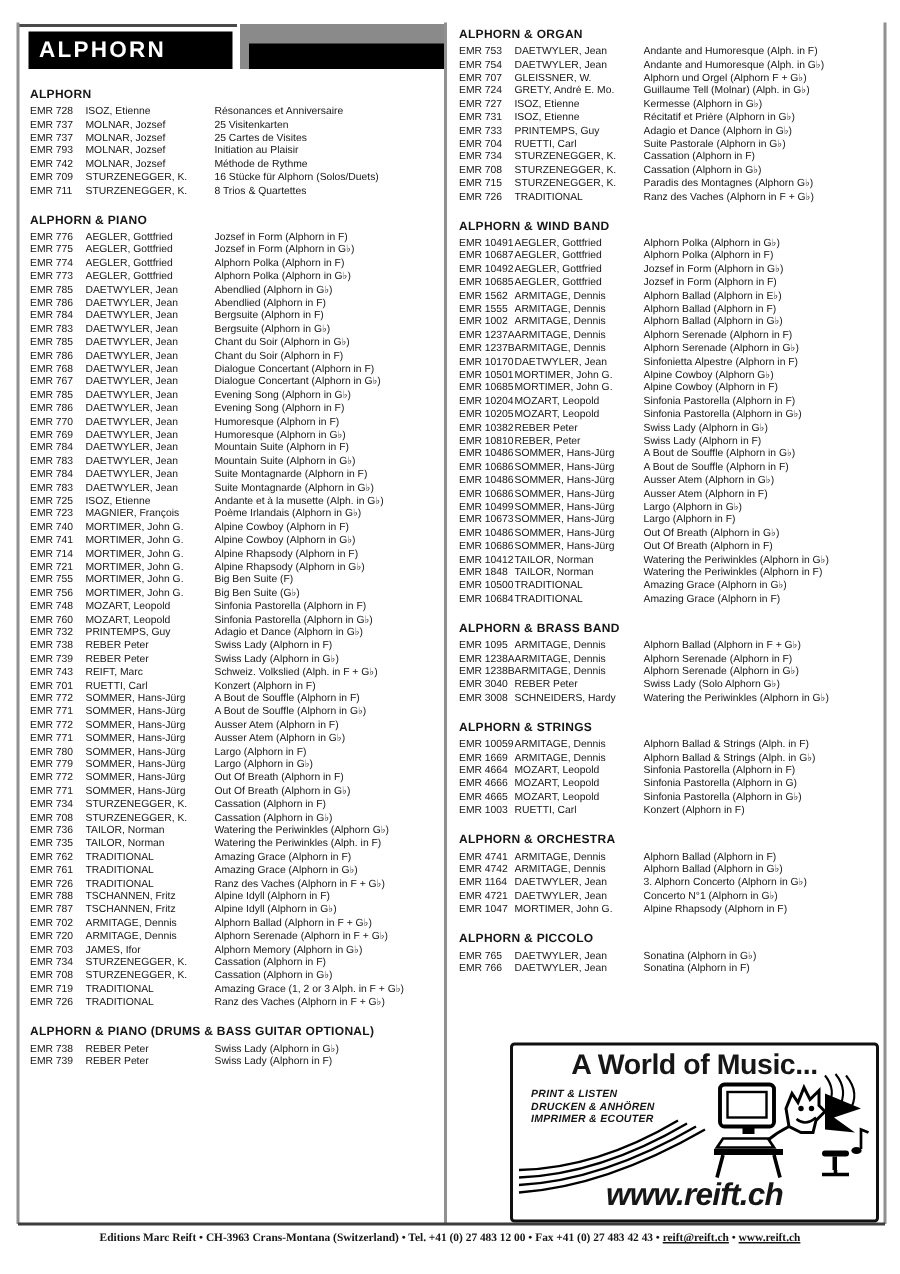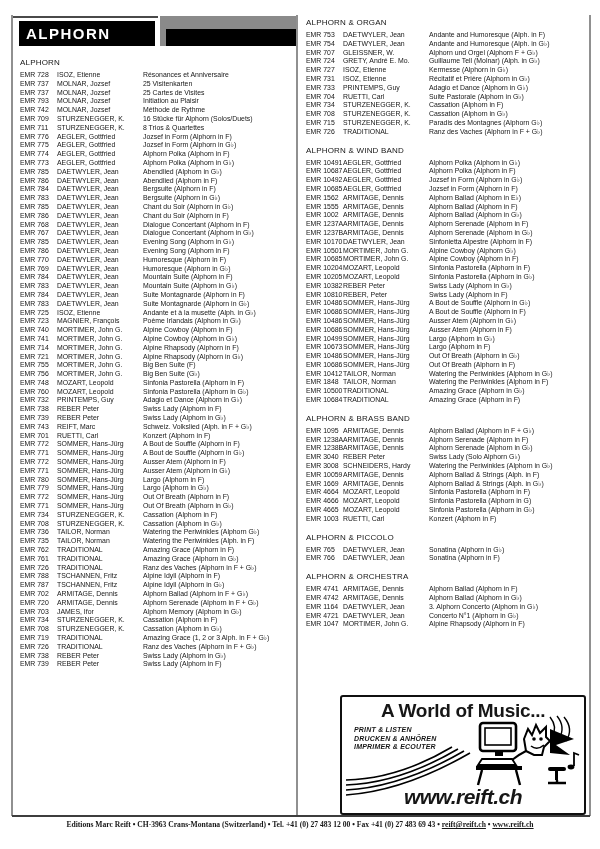--- a/index.html
+++ b/index.html
@@ -16,21 +16,21 @@
   .hdr-black-b{position:absolute;left:166px;top:29px;width:130px;height:17px;background:#000;}
   
   .vline{position:absolute;top:15px;bottom:33px;width:2px;background:#909090;}
   .vline.l{left:11px;}
   .vline.m{left:296px;}
   .vline.r{left:589px;}
   
   .col{position:absolute;}
   .col-left{left:20px;top:56px;width:272px;}
   .col-right{left:306px;top:16px;width:282px;}
-  .section-title{font-weight:normal;font-size:8px;padding:9px 0 4px 0;letter-spacing:.2px;white-space:nowrap;}
+  .section-title{font-weight:bold;font-size:8px;padding:9px 0 4px 0;letter-spacing:.2px;white-space:nowrap;}
   .section:first-child .section-title{padding-top:2px;}
   .row{display:grid;grid-template-columns:37px 86px auto;font-size:6.9px;line-height:8.8px;white-space:nowrap;}
   .row span{overflow:hidden;}
   
   .adbox{position:absolute;left:340px;top:695px;width:246px;height:120px;border:2px solid #101010;
     border-radius:3px;background:#fff;box-sizing:border-box;}
   .ad-headline{text-align:center;margin-top:3px;font-weight:bold;font-size:19px;letter-spacing:-0.3px;}
   .ad-langs{position:absolute;left:12px;top:29px;font-style:italic;font-weight:bold;font-size:7px;line-height:8.5px;letter-spacing:.2px;}
   .ad-swoosh{position:absolute;left:2px;top:48px;}
   .ad-cartoon{position:absolute;right:2px;top:18px;}
@@ -86,20 +86,21 @@
         <span>STURZENEGGER, K.</span>
         <span>16 Stücke für Alphorn (Solos/Duets)</span>
       </div>
       <div class="row">
         <span>EMR 711</span>
         <span>STURZENEGGER, K.</span>
         <span>8 Trios &amp; Quartettes</span>
       </div>
     </div>
     <div class="section">
+      <div class="section-title">ALPHORN &amp; PIANO</div>
       <div class="row">
         <span>EMR 776</span>
         <span>AEGLER, Gottfried</span>
         <span>Jozsef in Form (Alphorn in F)</span>
       </div>
       <div class="row">
         <span>EMR 775</span>
         <span>AEGLER, Gottfried</span>
         <span>Jozsef in Form (Alphorn in G♭)</span>
       </div>
@@ -385,20 +386,21 @@
         <span>TRADITIONAL</span>
         <span>Amazing Grace (1, 2 or 3 Alph. in F + G♭)</span>
       </div>
       <div class="row">
         <span>EMR 726</span>
         <span>TRADITIONAL</span>
         <span>Ranz des Vaches (Alphorn in F + G♭)</span>
       </div>
     </div>
     <div class="section">
+      <div class="section-title">ALPHORN &amp; PIANO (DRUMS &amp; BASS GUITAR OPTIONAL)</div>
       <div class="row">
         <span>EMR 738</span>
         <span>REBER Peter</span>
         <span>Swiss Lady (Alphorn in G♭)</span>
       </div>
       <div class="row">
         <span>EMR 739</span>
         <span>REBER Peter</span>
         <span>Swiss Lady (Alphorn in F)</span>
       </div>
@@ -633,20 +635,21 @@
         <span>REBER Peter</span>
         <span>Swiss Lady (Solo Alphorn G♭)</span>
       </div>
       <div class="row">
         <span>EMR 3008</span>
         <span>SCHNEIDERS, Hardy</span>
         <span>Watering the Periwinkles (Alphorn in G♭)</span>
       </div>
     </div>
     <div class="section">
+      <div class="section-title">ALPHORN &amp; STRINGS</div>
       <div class="row">
         <span>EMR 10059</span>
         <span>ARMITAGE, Dennis</span>
         <span>Alphorn Ballad &amp; Strings (Alph. in F)</span>
       </div>
       <div class="row">
         <span>EMR 1669</span>
         <span>ARMITAGE, Dennis</span>
         <span>Alphorn Ballad &amp; Strings (Alph. in G♭)</span>
       </div>
@@ -665,58 +668,58 @@
         <span>MOZART, Leopold</span>
         <span>Sinfonia Pastorella (Alphorn in G♭)</span>
       </div>
       <div class="row">
         <span>EMR 1003</span>
         <span>RUETTI, Carl</span>
         <span>Konzert (Alphorn in F)</span>
       </div>
     </div>
     <div class="section">
+      <div class="section-title">ALPHORN &amp; ORCHESTRA</div>
+      <div class="row">
+        <span>EMR 4741</span>
+        <span>ARMITAGE, Dennis</span>
+        <span>Alphorn Ballad (Alphorn in F)</span>
+      </div>
+      <div class="row">
+        <span>EMR 4742</span>
+        <span>ARMITAGE, Dennis</span>
+        <span>Alphorn Ballad (Alphorn in G♭)</span>
+      </div>
+      <div class="row">
+        <span>EMR 1164</span>
+        <span>DAETWYLER, Jean</span>
+        <span>3. Alphorn Concerto (Alphorn in G♭)</span>
+      </div>
+      <div class="row">
+        <span>EMR 4721</span>
+        <span>DAETWYLER, Jean</span>
+        <span>Concerto N°1 (Alphorn in G♭)</span>
+      </div>
+      <div class="row">
+        <span>EMR 1047</span>
+        <span>MORTIMER, John G.</span>
+        <span>Alpine Rhapsody (Alphorn in F)</span>
+      </div>
+    </div>
+    <div class="section">
       <div class="section-title">ALPHORN &amp; PICCOLO</div>
       <div class="row">
         <span>EMR 765</span>
         <span>DAETWYLER, Jean</span>
         <span>Sonatina (Alphorn in G♭)</span>
       </div>
       <div class="row">
         <span>EMR 766</span>
         <span>DAETWYLER, Jean</span>
         <span>Sonatina (Alphorn in F)</span>
-      </div>
-    </div>
-    <div class="section">
-      <div class="section-title">ALPHORN &amp; ORCHESTRA</div>
-      <div class="row">
-        <span>EMR 4741</span>
-        <span>ARMITAGE, Dennis</span>
-        <span>Alphorn Ballad (Alphorn in F)</span>
-      </div>
-      <div class="row">
-        <span>EMR 4742</span>
-        <span>ARMITAGE, Dennis</span>
-        <span>Alphorn Ballad (Alphorn in G♭)</span>
-      </div>
-      <div class="row">
-        <span>EMR 1164</span>
-        <span>DAETWYLER, Jean</span>
-        <span>3. Alphorn Concerto (Alphorn in G♭)</span>
-      </div>
-      <div class="row">
-        <span>EMR 4721</span>
-        <span>DAETWYLER, Jean</span>
-        <span>Concerto N°1 (Alphorn in G♭)</span>
-      </div>
-      <div class="row">
-        <span>EMR 1047</span>
-        <span>MORTIMER, John G.</span>
-        <span>Alpine Rhapsody (Alphorn in F)</span>
       </div>
     </div>
   </div>
 
 <div class="adbox">
   <div class="ad-headline">A World of Music...</div>
   <div class="ad-langs">
     <div>PRINT &amp; LISTEN</div>
     <div>DRUCKEN &amp; ANHÖREN</div>
     <div>IMPRIMER &amp; ECOUTER</div>
@@ -758,14 +761,14 @@
     <path d="M94,68 L112,68 M103,65 L103,68" stroke="#000" stroke-width="2.4"></path>
 
     <ellipse cx="117" cy="52" rx="3.4" ry="2.4" fill="#000"></ellipse>
     <path d="M120,51 L120,38 L125,40" stroke="#000" stroke-width="1.8" fill="none"></path>
   </svg>
   <div class="ad-url">www.reift.ch</div>
 </div>
 
 <div class="botline"></div>
 <div class="footer">
-  <span>Editions Marc Reift • CH-3963 Crans-Montana (Switzerland) • Tel. +41 (0) 27 483 12 00 • Fax +41 (0) 27 483 69 43 • </span><span class="flink">reift@reift.ch</span><span> • </span><span class="flink">www.reift.ch</span>
+  <span>Editions Marc Reift • CH-3963 Crans-Montana (Switzerland) • Tel. +41 (0) 27 483 12 00 • Fax +41 (0) 27 483 42 43 • </span><span class="flink">reift@reift.ch</span><span> • </span><span class="flink">www.reift.ch</span>
 </div>
 
 </body></html>

